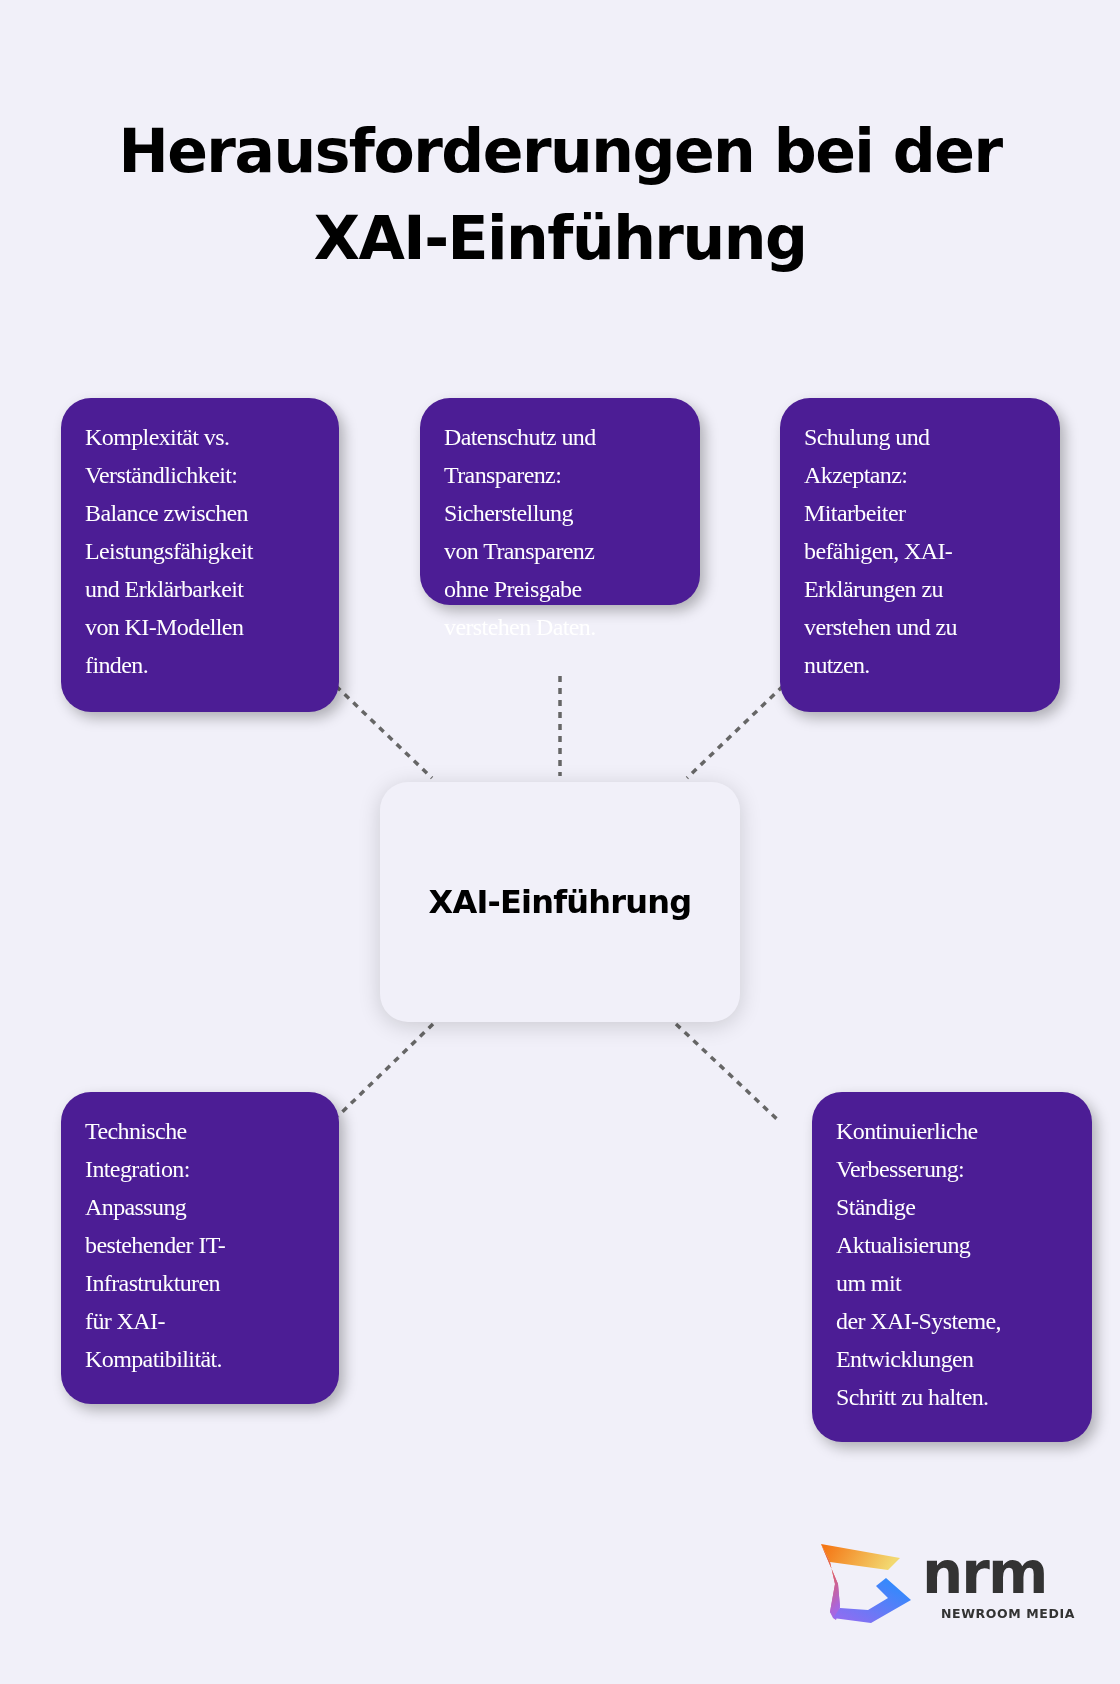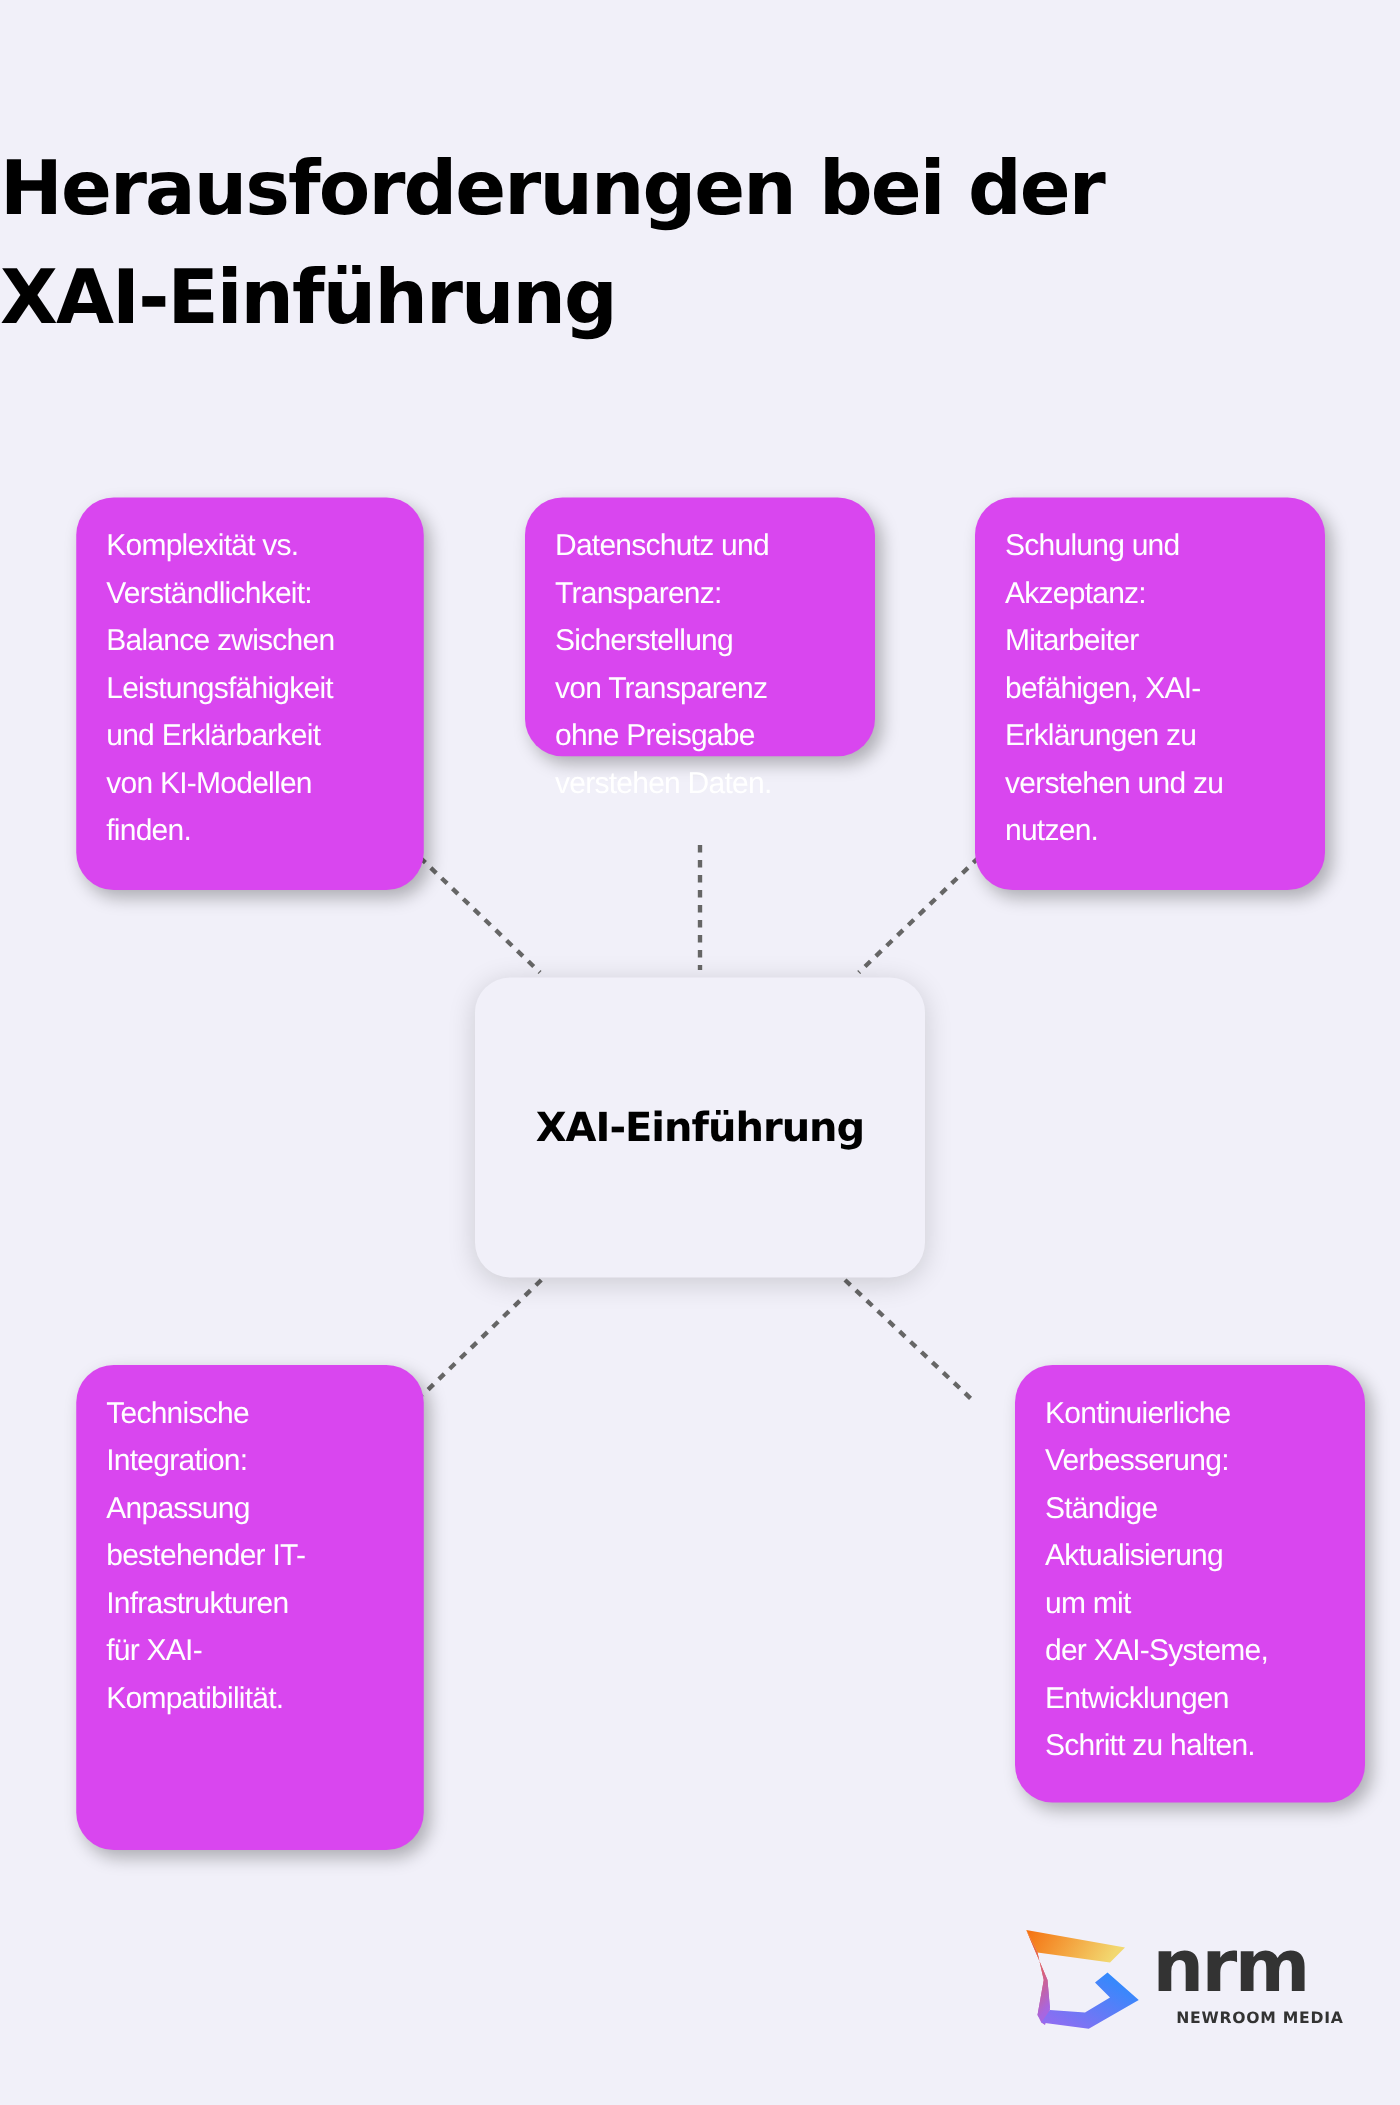--- a/index.html
+++ b/index.html
@@ -11,40 +11,41 @@
     }
     body {
       position: relative;
       font-family: "DejaVu Sans", "Liberation Sans", sans-serif;
     }
     .title {
       position: absolute;
       left: 0;
       top: 108px;
       width: 1120px;
+      text-align: center;
       font-family: "DejaVu Sans", sans-serif;
       font-weight: bold;
       font-size: 60px;
       line-height: 87px;
       color: #000;
       letter-spacing: -1.5px;
     }
     .title span { display: block; }
     .connectors {
       position: absolute;
       left: 0; top: 0;
       width: 1120px; height: 1684px;
     }
     .node {
       position: absolute;
-      background: #d946ef;
+      background: #4c1d95;
       border-radius: 30px;
       box-shadow: 5px 6px 14px rgba(0,0,0,0.28);
       color: #ffffff;
-      font-family: Liberation Sans, sans-serif;
+      font-family: Liberation Serif, serif;
       font-size: 24px;
       line-height: 38px;
       padding: 20px 18px 0 24px;
       letter-spacing: -0.6px;
     }
     .node .line { display: block; white-space: nowrap; }
     .center-node {
       position: absolute;
       left: 380px; top: 782px;
       width: 360px; height: 240px;
@@ -56,21 +57,21 @@
       justify-content: center;
       font-family: "DejaVu Sans", sans-serif;
       font-weight: bold;
       font-size: 32px;
       color: #000;
       letter-spacing: -0.8px;
     }
     #node-1 { left: 61px;  top: 398px;  width: 278px; height: 314px; }
     #node-2 { left: 420px; top: 398px;  width: 280px; height: 207px; }
     #node-3 { left: 780px; top: 398px;  width: 280px; height: 314px; }
-    #node-4 { left: 61px;  top: 1092px; width: 278px; height: 388px; }
+    #node-4 { left: 61px;  top: 1092px; width: 278px; height: 312px; }
     #node-5 { left: 780px; top: 1092px; width: 280px; height: 350px; margin-left: 32px; }
 
     .logo {
       position: absolute;
       left: 818px; top: 1540px;
       width: 250px; height: 90px;
     }
     .logo-mark {
       position: absolute;
       left: 0; top: 0;

